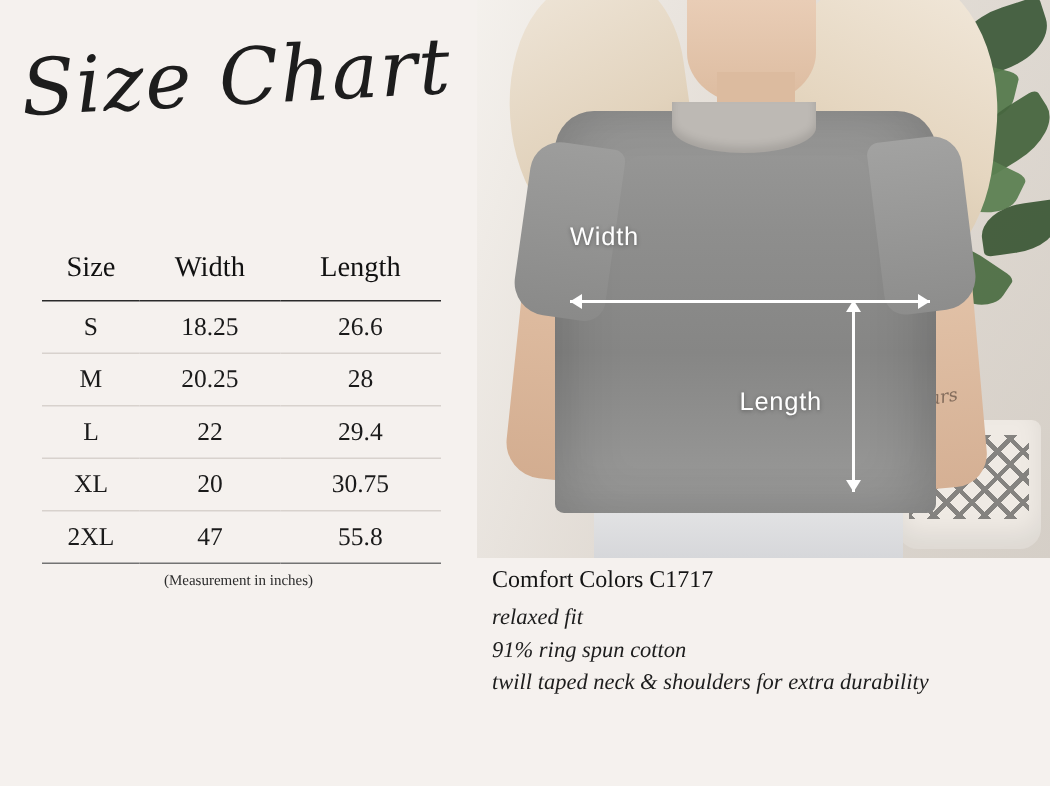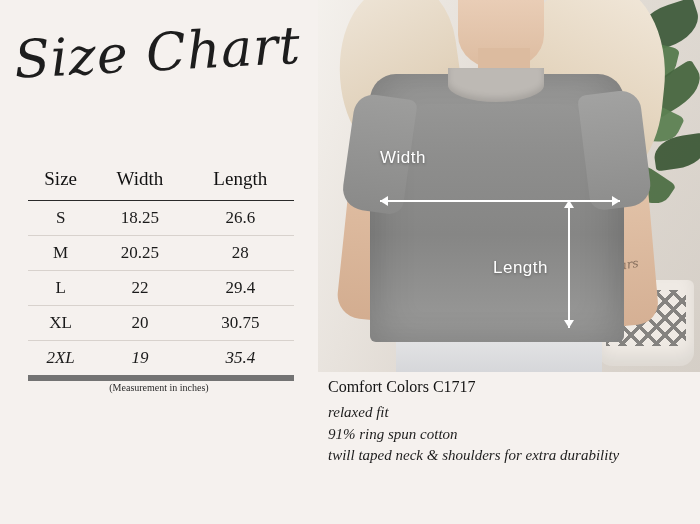--- a/index.html
+++ b/index.html
@@ -74,22 +74,21 @@
     font-family: "Liberation Serif", serif;
     font-size: 17px;
     color: #1a1a1a;
     text-align: center;
     padding: 7px 0;
   }
   .size-table tbody tr {
     border-bottom: 1px solid #d8d2cd;
   }
   .size-table tbody tr:last-child {
-    border-bottom: 6px solid #737373;
-    font-style: italic;
+    border-bottom: 1px solid #737373;
   }
   .measure-note {
     position: absolute;
     left: 0;
     top: 382px;
     width: 318px;
     text-align: center;
     font-family: Liberation Serif, serif;
     font-size: 10px;
     color: #2b2b2b;
@@ -398,22 +397,22 @@
           <td>22</td>
           <td>29.4</td>
         </tr>
         <tr>
           <td>XL</td>
           <td>20</td>
           <td>30.75</td>
         </tr>
         <tr>
           <td>2XL</td>
-          <td>19</td>
-          <td>35.4</td>
+          <td>47</td>
+          <td>55.8</td>
         </tr>
       </tbody>
     </table>
 
     <div class="measure-note">(Measurement in inches)</div>
   </div>
 
   <div class="right-panel">
 
     <div class="photo">

